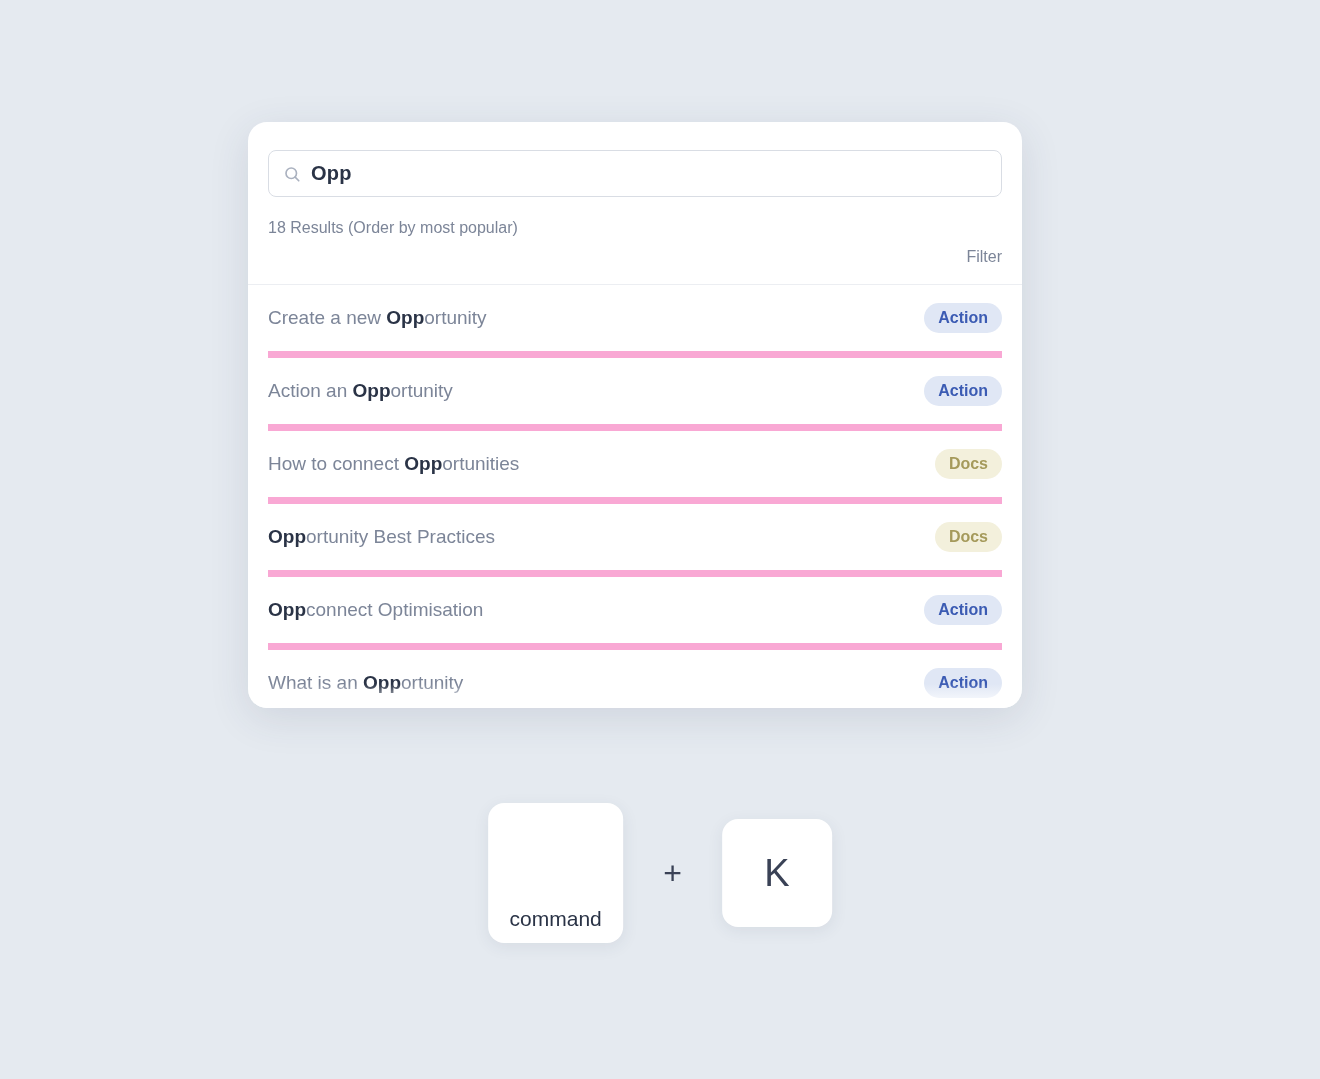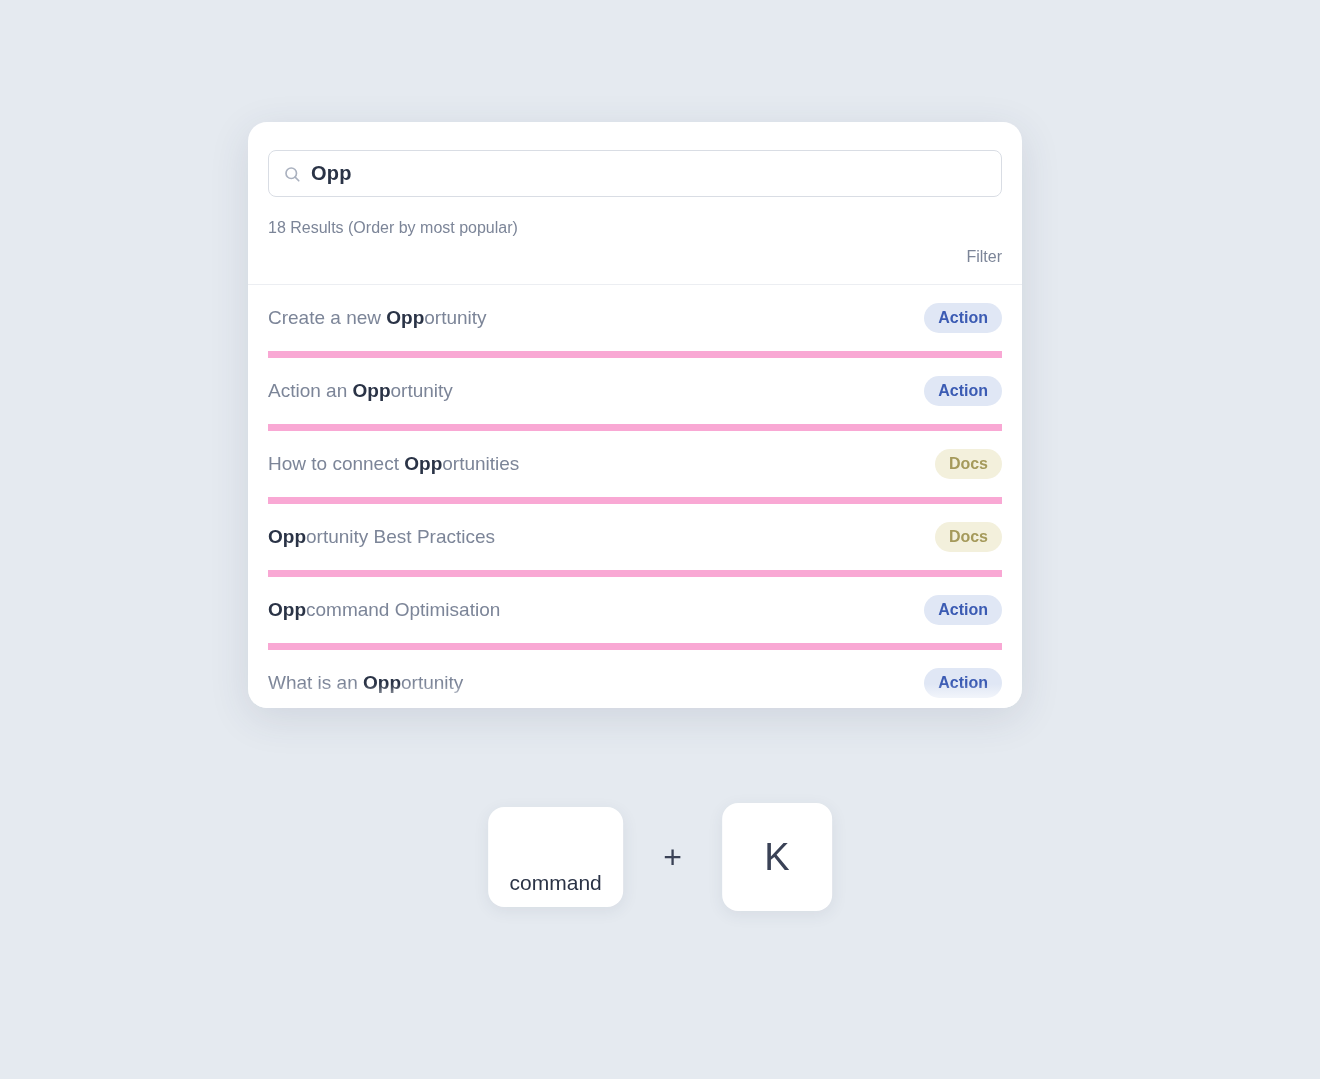--- a/index.html
+++ b/index.html
@@ -118,21 +118,21 @@
       transform: translateX(-50%);
       display: flex;
       align-items: center;
       gap: 40px;
     }
     .key-tile {
       background: #fff;
       border-radius: 16px;
       box-shadow: 0 4px 16px rgba(50, 60, 90, 0.08);
       width: 135px;
-      height: 100px;
+      height: 140px;
       position: relative;
     }
     .key-command-label {
       position: absolute;
       bottom: 12px;
       left: 0;
       right: 0;
       text-align: center;
       font-size: 21px;
       font-weight: 500;
@@ -211,21 +211,21 @@
 
     <div class="result-row">
       <span class="result-label">
         <span></span><span class="hl">Opp</span><span>ortunity Best Practices</span>
       </span>
       <span class="tag tag-docs">Docs</span>
     </div>
 
     <div class="result-row">
       <span class="result-label">
-        <span></span><span class="hl">Opp</span><span>command Optimisation</span>
+        <span></span><span class="hl">Opp</span><span>connect Optimisation</span>
       </span>
       <span class="tag tag-action">Action</span>
     </div>
 
 
     <div class="result-row" style="padding-bottom:10px">
       <span class="result-label">
         <span>What is an </span><span class="hl">Opp</span><span>ortunity</span>
       </span>
       <span class="tag tag-action">Action</span>

